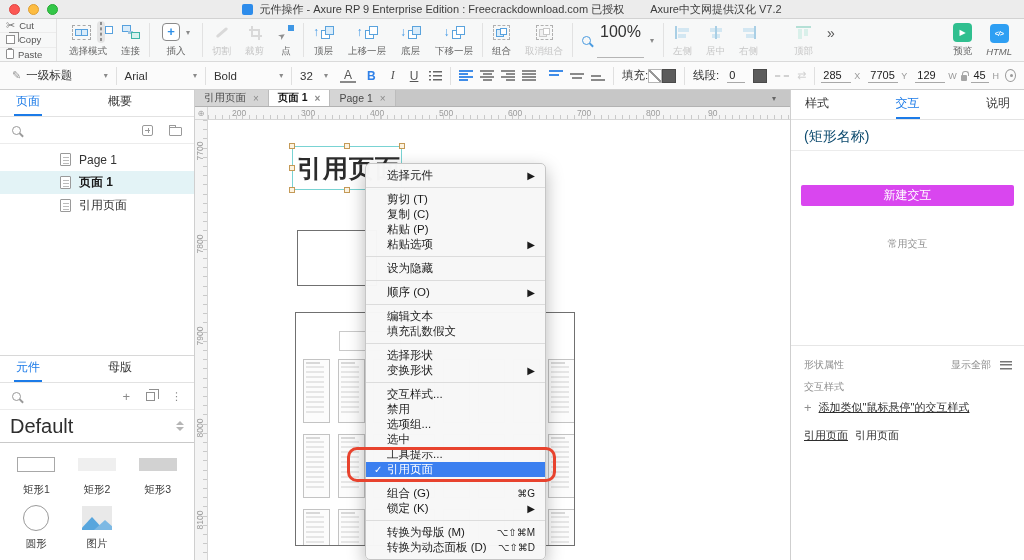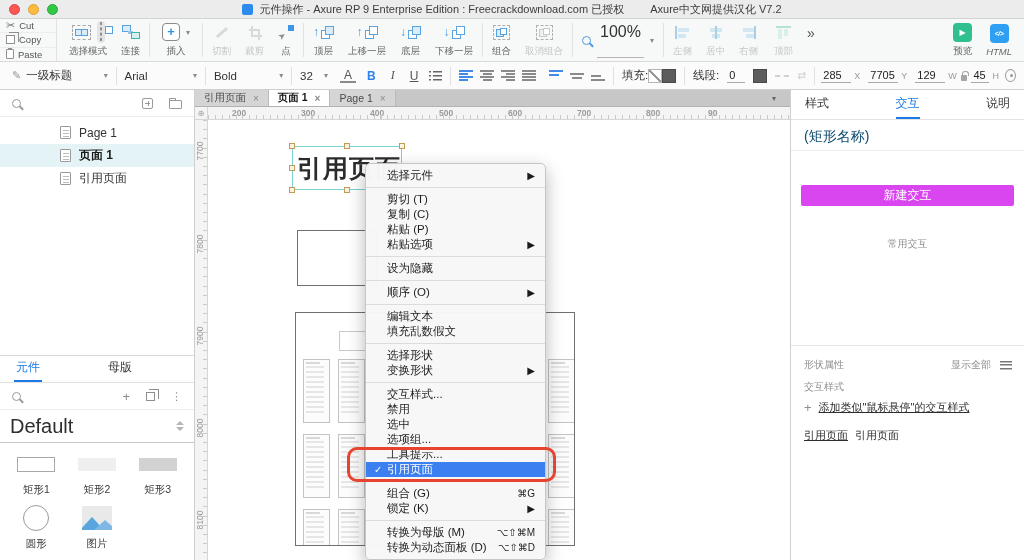--- a/index.html
+++ b/index.html
@@ -150,21 +150,21 @@
   .w-image::after { content:""; position:absolute; bottom:0; right:-4px; border-left:11px solid transparent; border-right:11px solid transparent; border-bottom:10px solid #7db9e4; }
   .w-placeholder { width:32px; height:22px; border:1px solid #9a9a9a; background:linear-gradient(to top right, transparent calc(50% - 0.5px), #9a9a9a calc(50% - 0.5px) calc(50% + 0.5px), transparent calc(50% + 0.5px)),linear-gradient(to bottom right, transparent calc(50% - 0.5px), #9a9a9a calc(50% - 0.5px) calc(50% + 0.5px), transparent calc(50% + 0.5px)),#fff; }
 
   
   .canvas-tabs { position:absolute; top:0; left:0; right:0; height:17px; background:#c7c7c7; display:flex; border-bottom:1px solid #b2b2b2; }
   .ctab { display:flex; align-items:center; gap:7px; padding:0 9px; font-size:10.5px; color:#4a4a4a; background:#d5d5d5; border-right:1px solid #bcbcbc; }
   .ctab.active { background:#fff; font-weight:bold; color:#141414; }
   .ctab .x { color:#8a8a8a; font-size:10px; }
   .tabs-caret { margin-left:auto; margin-right:8px; align-self:center; font-size:8px; color:#666; }
   .ruler-corner { position:absolute; top:17px; left:0; width:13px; height:13px; background:#f4f4f4; border-right:1px solid #d6d6d6; border-bottom:1px solid #d6d6d6; font-size:8px; color:#999; display:flex; align-items:center; justify-content:center; }
-  .h-ruler { position:absolute; top:17px; left:13px; right:0; height:13px; background:#f4f4f4; border-bottom:1px solid #d6d6d6; overflow:hidden;font-weight:bold; }
+  .h-ruler { position:absolute; top:17px; left:13px; right:0; height:13px; background:#f4f4f4; border-bottom:1px solid #d6d6d6; overflow:hidden; }
   .h-ruler::after { content:""; position:absolute; left:0; right:0; bottom:0; height:4px; background:repeating-linear-gradient(to right,#c9c9c9 0 1px,transparent 1px 6.9px); }
   .h-ruler span { position:absolute; top:1px; font-size:8.5px; color:#9a9a9a; }
   .v-ruler { position:absolute; top:30px; left:0; width:13px; bottom:0; background:#f4f4f4; border-right:1px solid #d6d6d6; overflow:hidden; }
   .v-ruler::after { content:""; position:absolute; top:0; bottom:0; right:0; width:4px; background:repeating-linear-gradient(to bottom,#c9c9c9 0 1px,transparent 1px 9.2px); }
   .v-ruler span { position:absolute; left:-9px; width:28px; text-align:center; transform:rotate(-90deg); font-size:8.5px; color:#9a9a9a; }
   .canvas-view { position:absolute; top:30px; left:13px; right:0; bottom:0; background:#fff; overflow:hidden; }
   .sel-box { position:absolute; left:84px; top:26px; width:110px; height:44px; border:1px solid #79d3d3; }
   .heading-widget { position:absolute; left:4px; top:5px; font-size:25px; font-weight:bold; color:#2b2b2b; white-space:nowrap; letter-spacing:1px; }
   .handle { position:absolute; width:6px; height:6px; background:#fdf3e0; border:1px solid #c49a57; }
   .rect-widget { position:absolute; left:89px; top:110px; width:80px; height:56px; background:#fff; border:1px solid #707070; }
@@ -351,21 +351,21 @@
           <span class="i-align i-align-center"></span>
         </div>
       <div class="tlabel">居中</div>
     </div>
     <div class="tgroup disabled">
       <div class="ticons">
           <span class="i-align i-align-right"></span>
         </div>
       <div class="tlabel">右侧</div>
     </div>
-    <div class="tgroup disabled" style="margin-left:2px;">
+    <div class="tgroup disabled" style="margin-left:22px;">
       <div class="ticons">
           <span class="i-align i-align-top"></span>
         </div>
       <div class="tlabel">顶部</div>
     </div>
     <div class="tgroup">
       <div class="ticons">
           <span class="i-more">»</span>
         </div>
       <div class="tlabel">&nbsp;</div>
@@ -456,20 +456,24 @@
     <div class="numf">
         <span class="val small">45</span>
         <span class="lab">H</span>
       </div>
     <span class="i-eye" style="margin:0 8px 0 2px;"></span>
   </div>
 
   <div class="bodyrow">
 
     <div class="sidebar">
+      <div class="ptabs">
+        <span class="ptab active">页面</span>
+        <span class="ptab second">概要</span>
+      </div>
       <div class="searchrow">
         <span class="i-search gray"></span>
         <span class="sr-right">
           <span class="i-addbox"></span>
           <span class="i-folder"></span>
         </span>
       </div>
       <div class="tree">
 
           <div class="trow">
@@ -753,27 +757,27 @@
           </div>
 
           <div class="menu-row">
             <span class="mck"></span>
             <span class="mlb">禁用</span>
             <span class="mrt"></span>
           </div>
 
           <div class="menu-row">
             <span class="mck"></span>
+            <span class="mlb">选项组...</span>
+            <span class="mrt"></span>
+          </div>
+
+          <div class="menu-row">
+            <span class="mck"></span>
             <span class="mlb">选中</span>
-            <span class="mrt"></span>
-          </div>
-
-          <div class="menu-row">
-            <span class="mck"></span>
-            <span class="mlb">选项组...</span>
             <span class="mrt"></span>
           </div>
 
           <div class="menu-row">
             <span class="mck"></span>
             <span class="mlb">工具提示...</span>
             <span class="mrt"></span>
           </div>
 
           <div class="menu-row highlighted">

